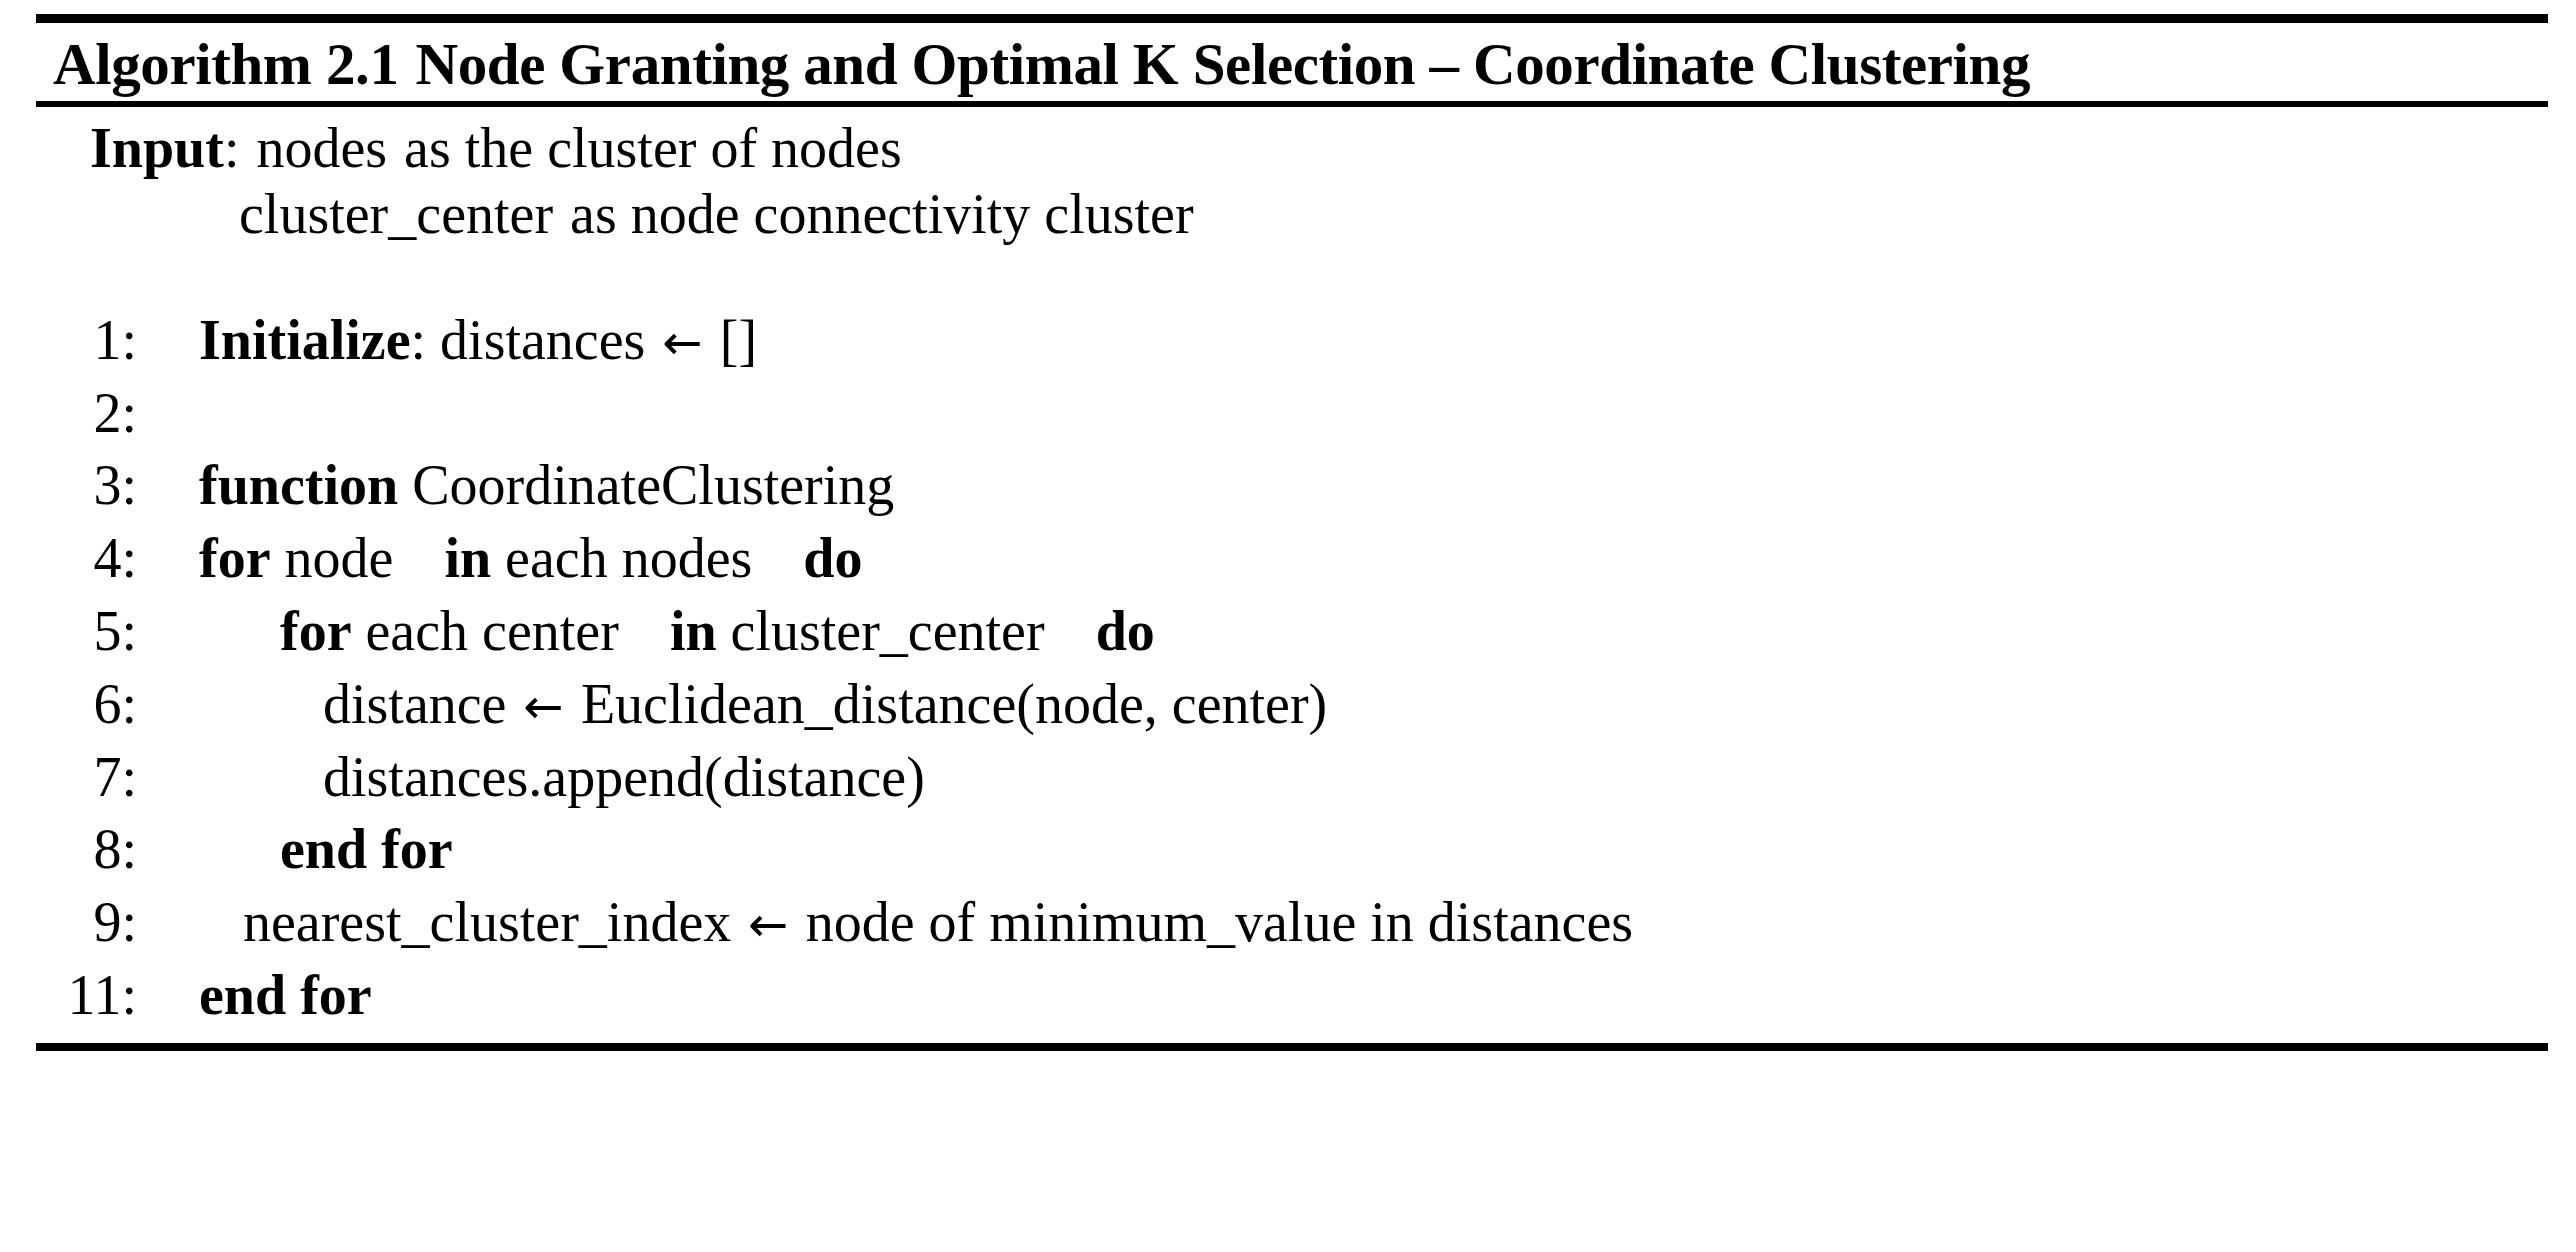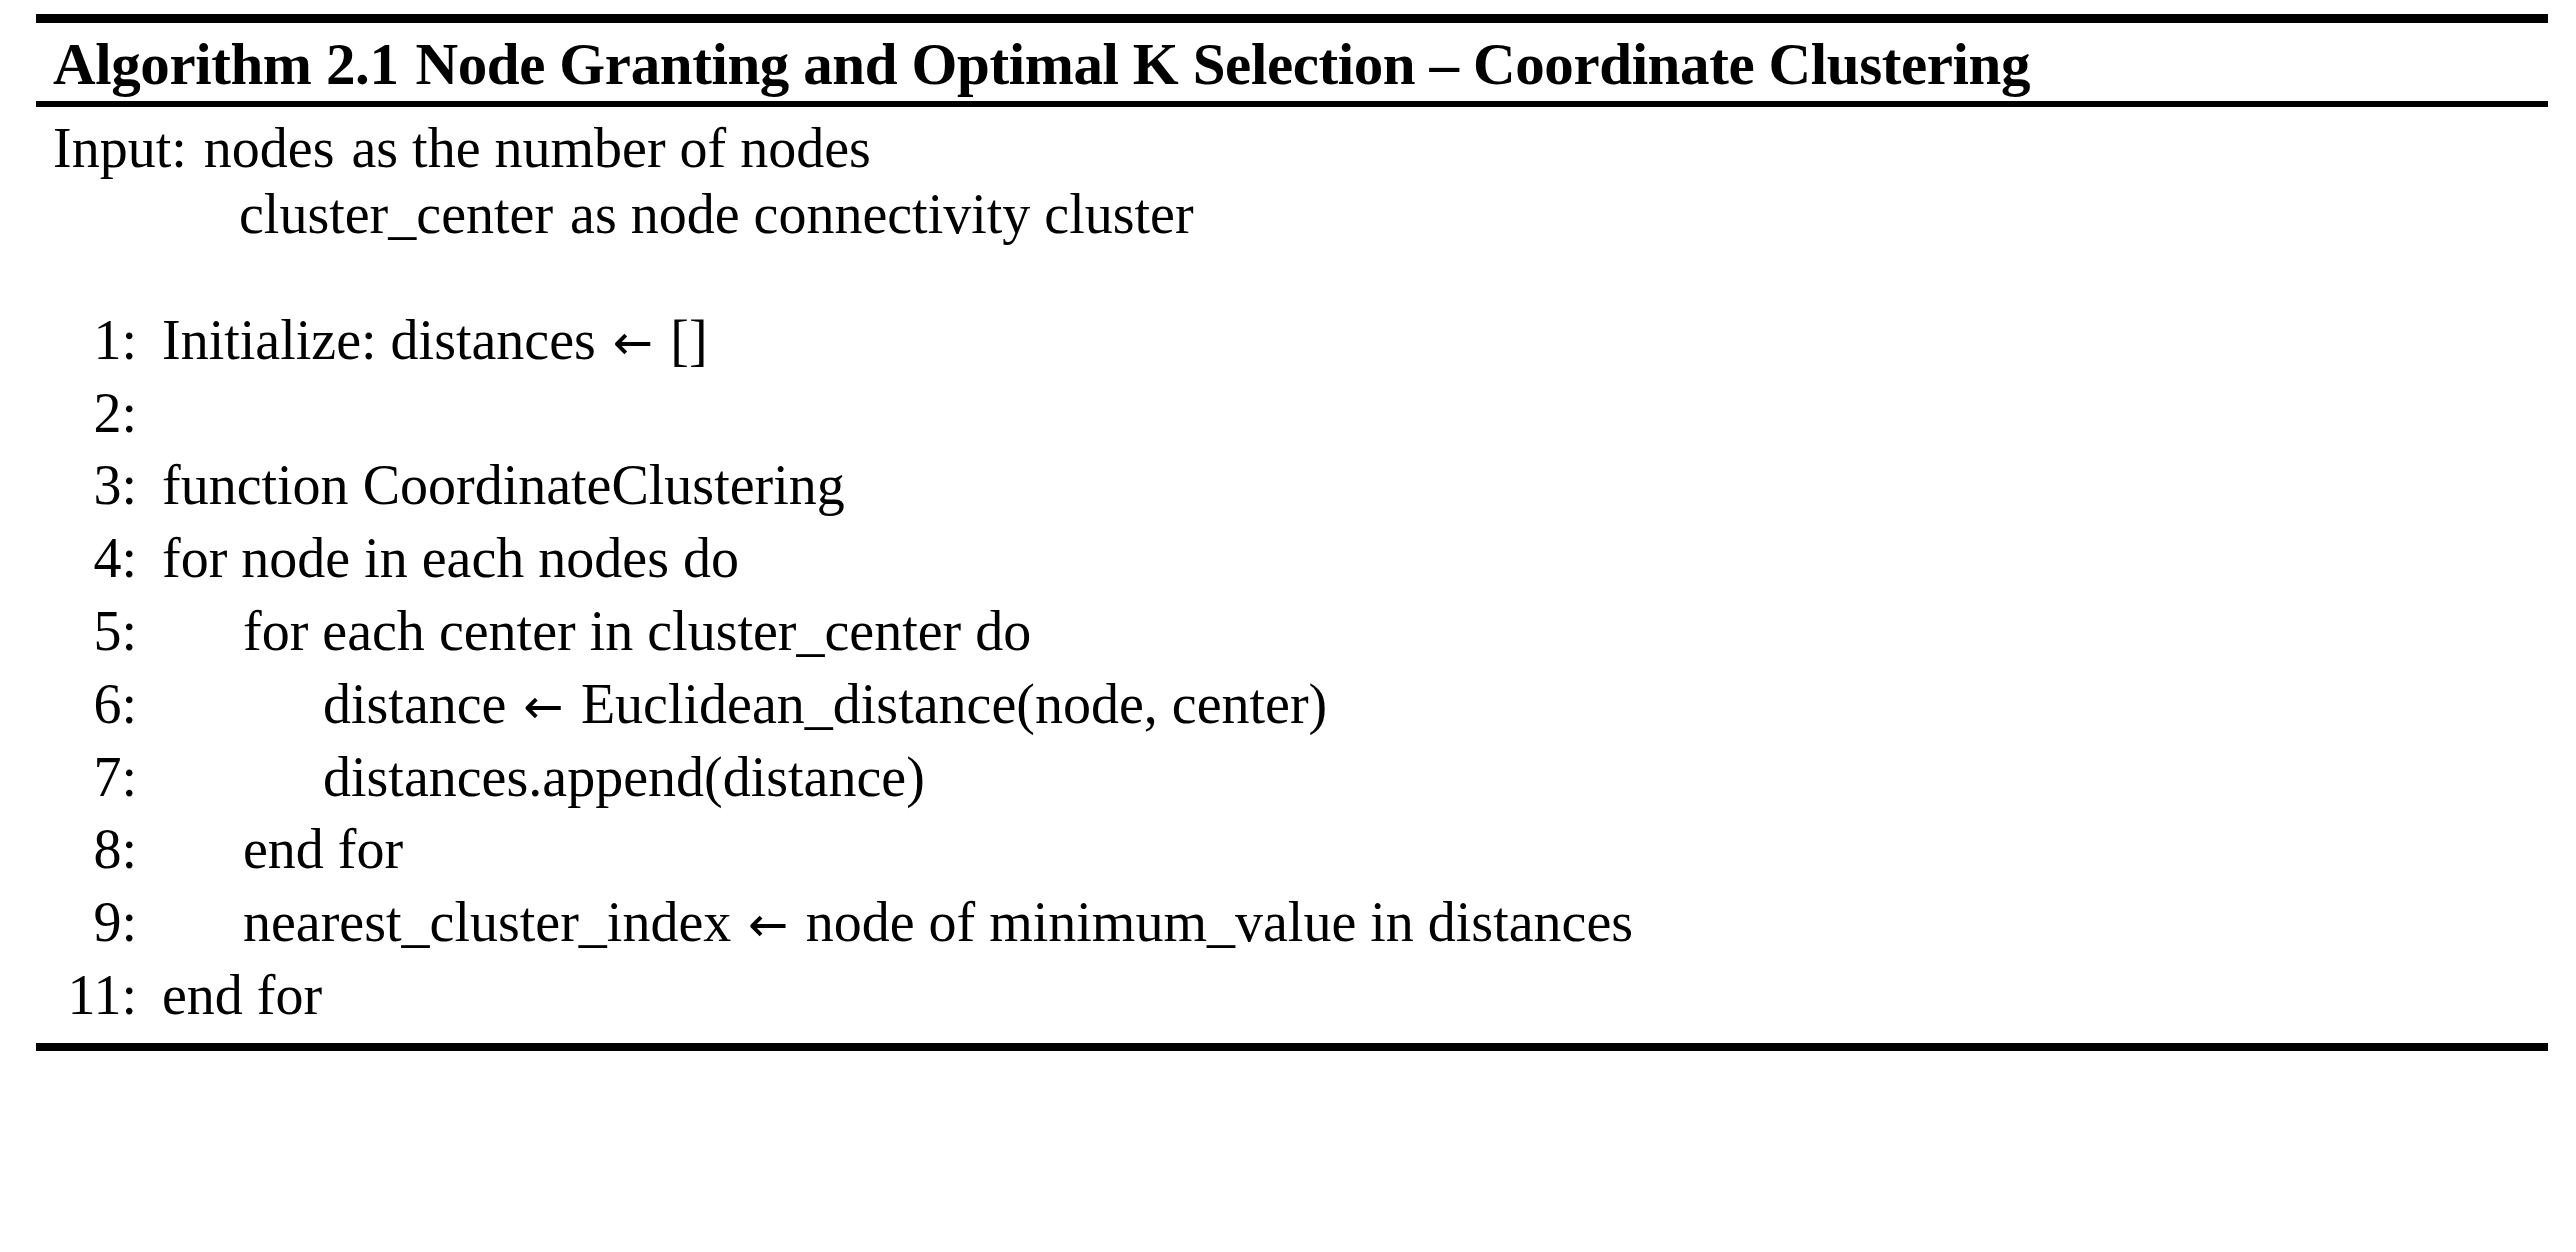--- a/index.html
+++ b/index.html
@@ -48,21 +48,21 @@
   }
   .input-line {
     font-size: 56px;
     line-height: 1.18;
     white-space: nowrap;
     padding-left: 17px;
   }
   .input-line.continued {
     padding-left: 203px;
   }
-  .kw { font-weight: normal; }
+  .kw { font-weight: bold; margin-left: 37px; }
   .id { }
   .gap-row {
     height: 57px;
   }
   .step-row {
     display: flex;
     align-items: baseline;
     font-size: 56px;
     line-height: 1.30;
     white-space: nowrap;
@@ -98,21 +98,21 @@
 
   <div class="title-row">
     <span class="title-label">Algorithm 2.1</span><span class="sp"></span><span class="title-text">Node Granting and Optimal K Selection – Coordinate Clustering</span>
   </div>
 
   <div class="rule-thin"></div>
 
   <div class="body-block">
 
     <div class="input-line">
-      <span class="kw">Input</span><span>:</span><span class="sp"></span><span class="id">nodes</span><span class="sp"></span><span>as the number of nodes</span>
+      <span class="kw">Input</span><span>:</span><span class="sp"></span><span class="id">nodes</span><span class="sp"></span><span>as the cluster of nodes</span>
     </div>
 
     <div class="input-line continued">
       <span class="id">cluster_center</span><span class="sp"></span><span>as node connectivity cluster</span>
     </div>
 
     <div class="gap-row"></div>
 
     <div id="steps-container">
         <div class="step-row">

